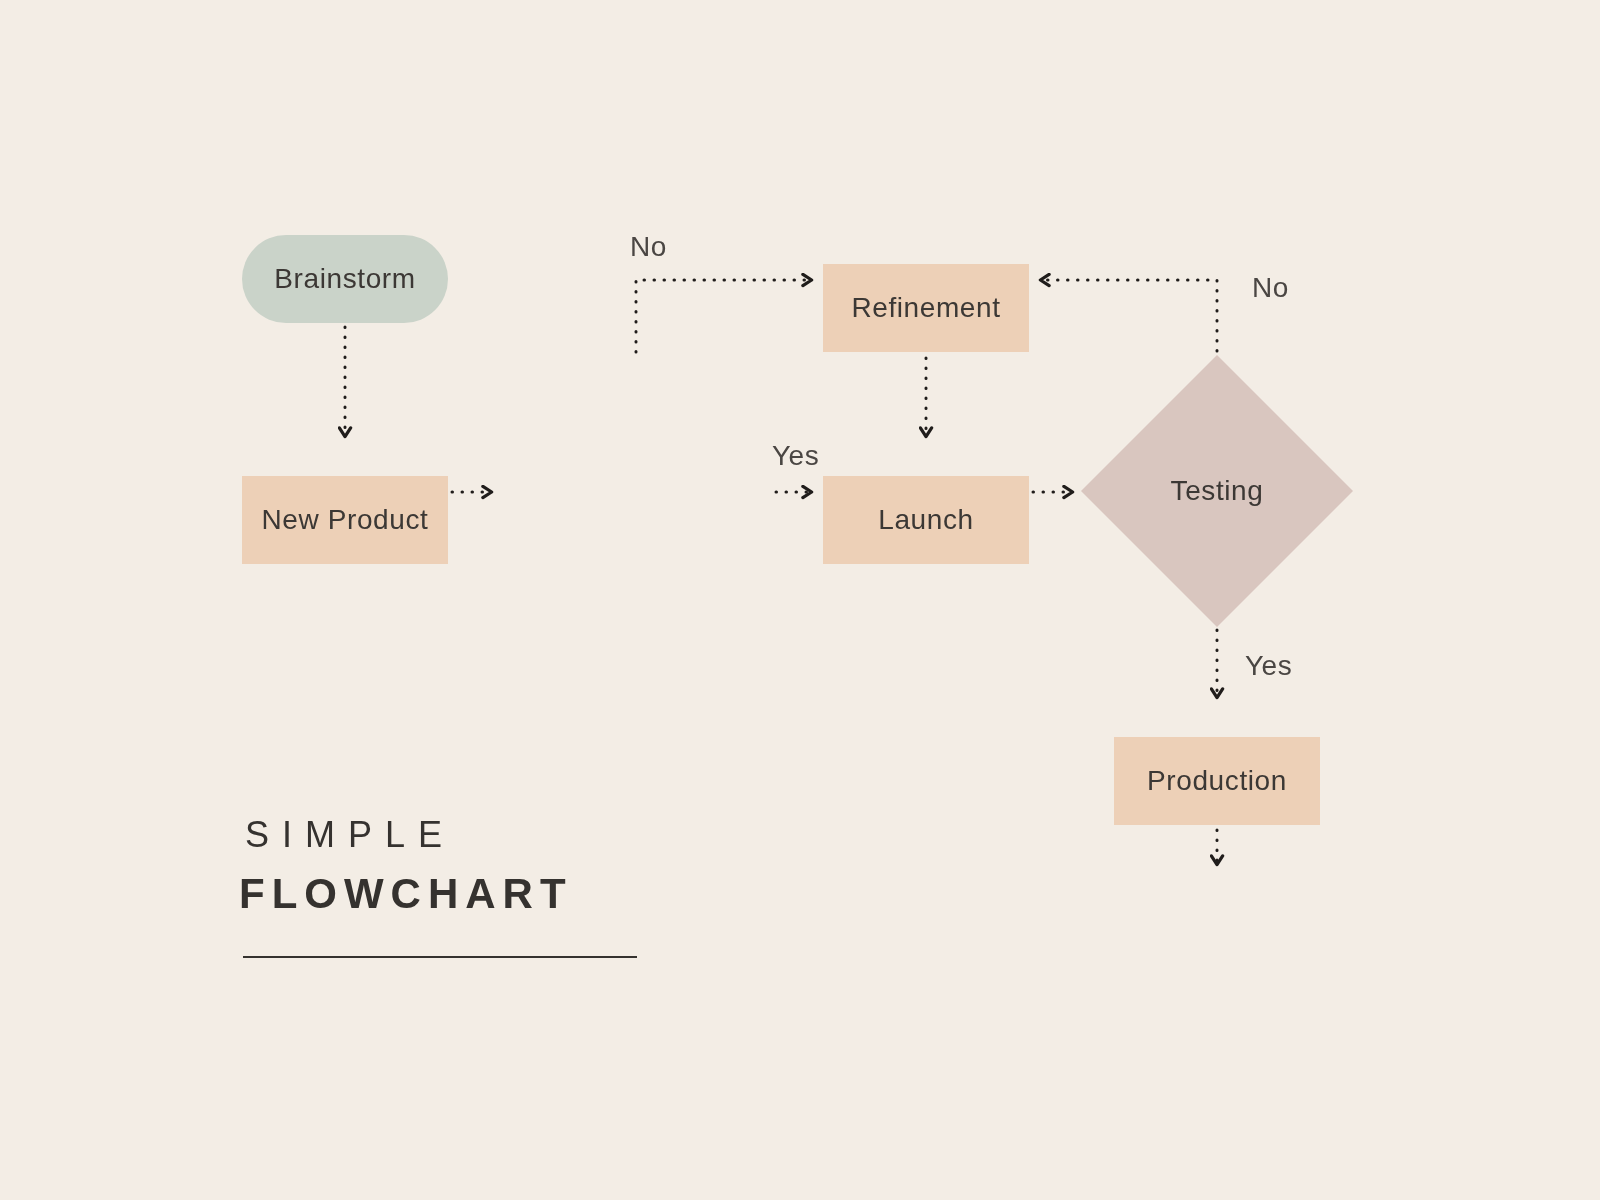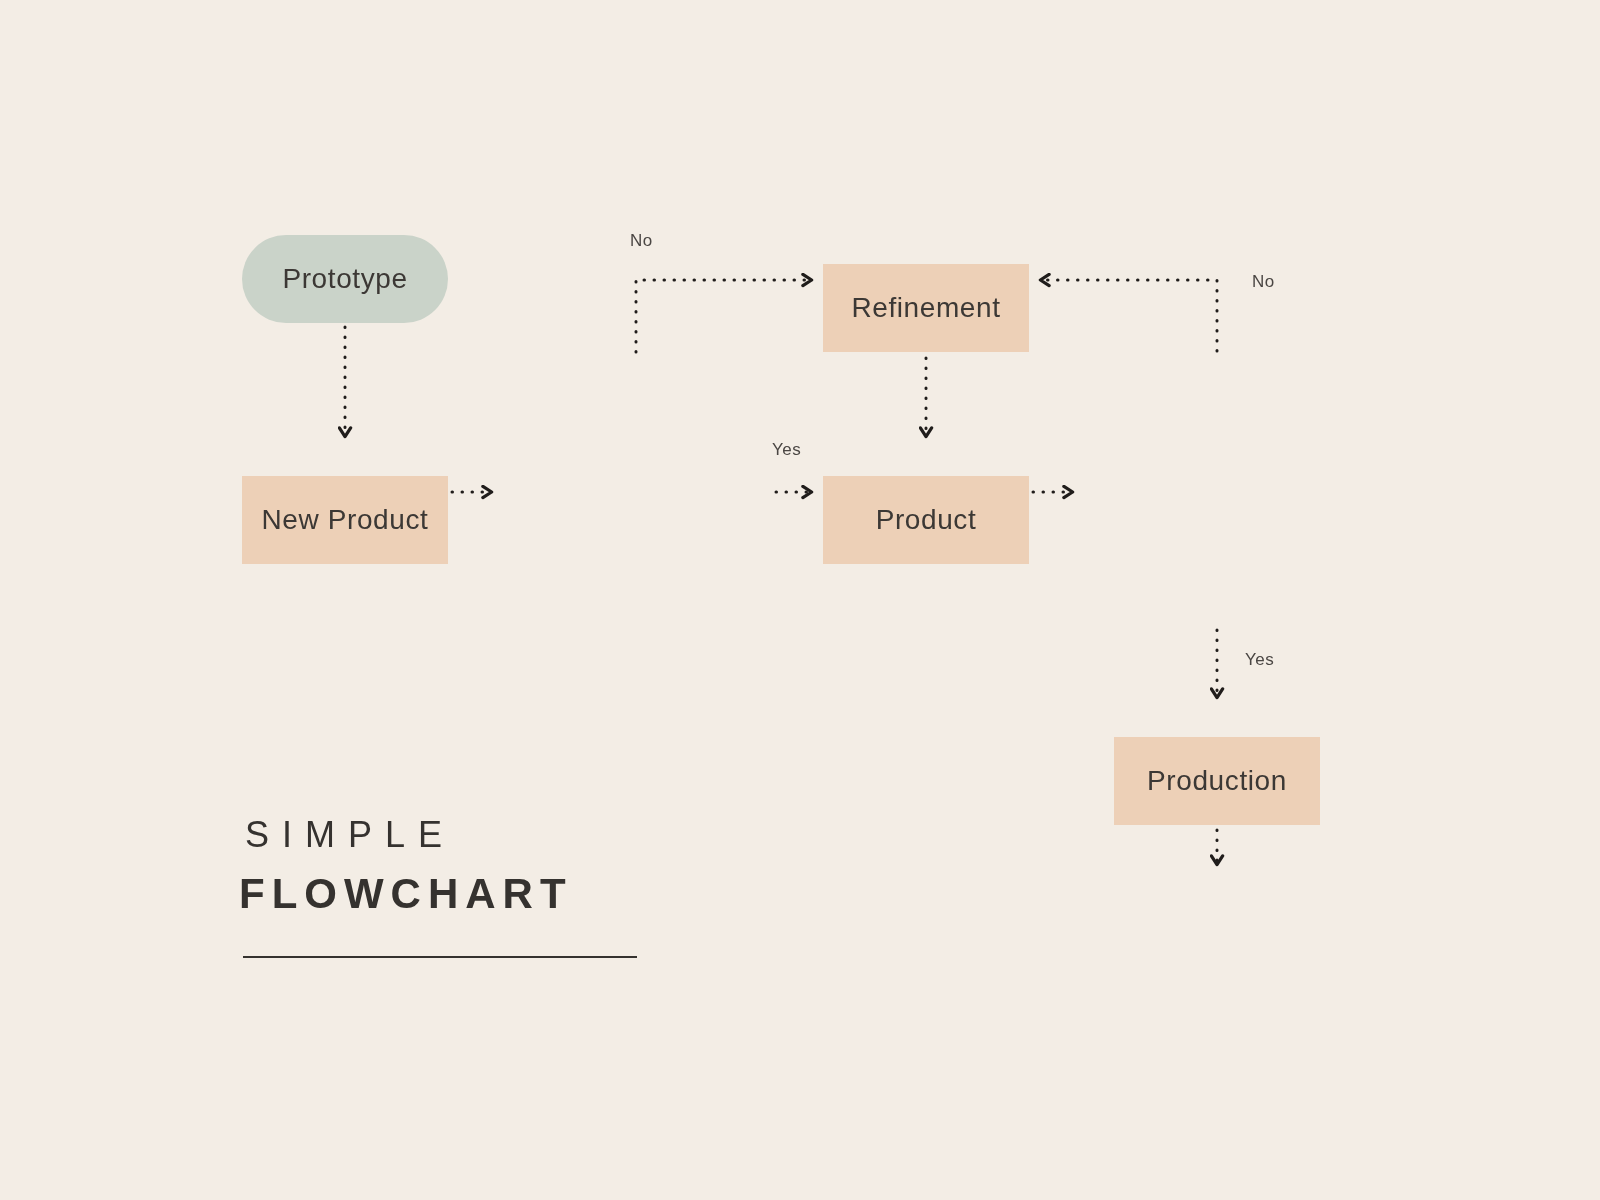--- a/index.html
+++ b/index.html
@@ -53,21 +53,21 @@
   
   .edges-svg {
     position: absolute;
     left: 0; top: 0;
     pointer-events: none;
   }
 
   
   .edge-label {
     position: absolute;
-    font-size: 17px;
+    font-size: 28px;
     letter-spacing: 0.5px;
     color: var(--label, #4a4643);
   }
   .el-prototype-no  { left: 630px;  top: 231px; }
   .el-prototype-yes { left: 772px;  top: 440px; }
   .el-testing-no    { left: 1252px; top: 272px; }
   .el-testing-yes   { left: 1245px; top: 650px; }
 
   
   .title-line1 {
@@ -111,36 +111,39 @@
       <path d="M776,492 L811,492" marker-end="url(#arrow)"></path>
       <path d="M926,328 L926,436" marker-end="url(#arrow)"></path>
       <path d="M1033,492 L1072,492" marker-end="url(#arrow)"></path>
       <path d="M1217,351 L1217,280 L1041,280" marker-end="url(#arrow)"></path>
       <path d="M1217,630 L1217,697" marker-end="url(#arrow)"></path>
       <path d="M1217,800 L1217,864" marker-end="url(#arrow)"></path>
     </g>
   </svg>
 
   <div class="node shape-pill pos-brainstorm">
-    <span>Prototype</span>
+    <span>Brainstorm</span>
   </div>
 
   <div class="node shape-rect pos-new-product">
     <span>New Product</span>
   </div>
 
 
   <div class="node shape-rect pos-refinement">
     <span>Refinement</span>
   </div>
 
   <div class="node shape-rect pos-design">
-    <span>Product</span>
+    <span>Launch</span>
   </div>
 
+  <div class="node shape-diamond pos-testing">
+    <span>Testing</span>
+  </div>
 
   <div class="node shape-rect pos-production">
     <span>Production</span>
   </div>
 
 
   <div class="edge-label el-prototype-no">No</div>
   <div class="edge-label el-prototype-yes">Yes</div>
   <div class="edge-label el-testing-no">No</div>
   <div class="edge-label el-testing-yes">Yes</div>

